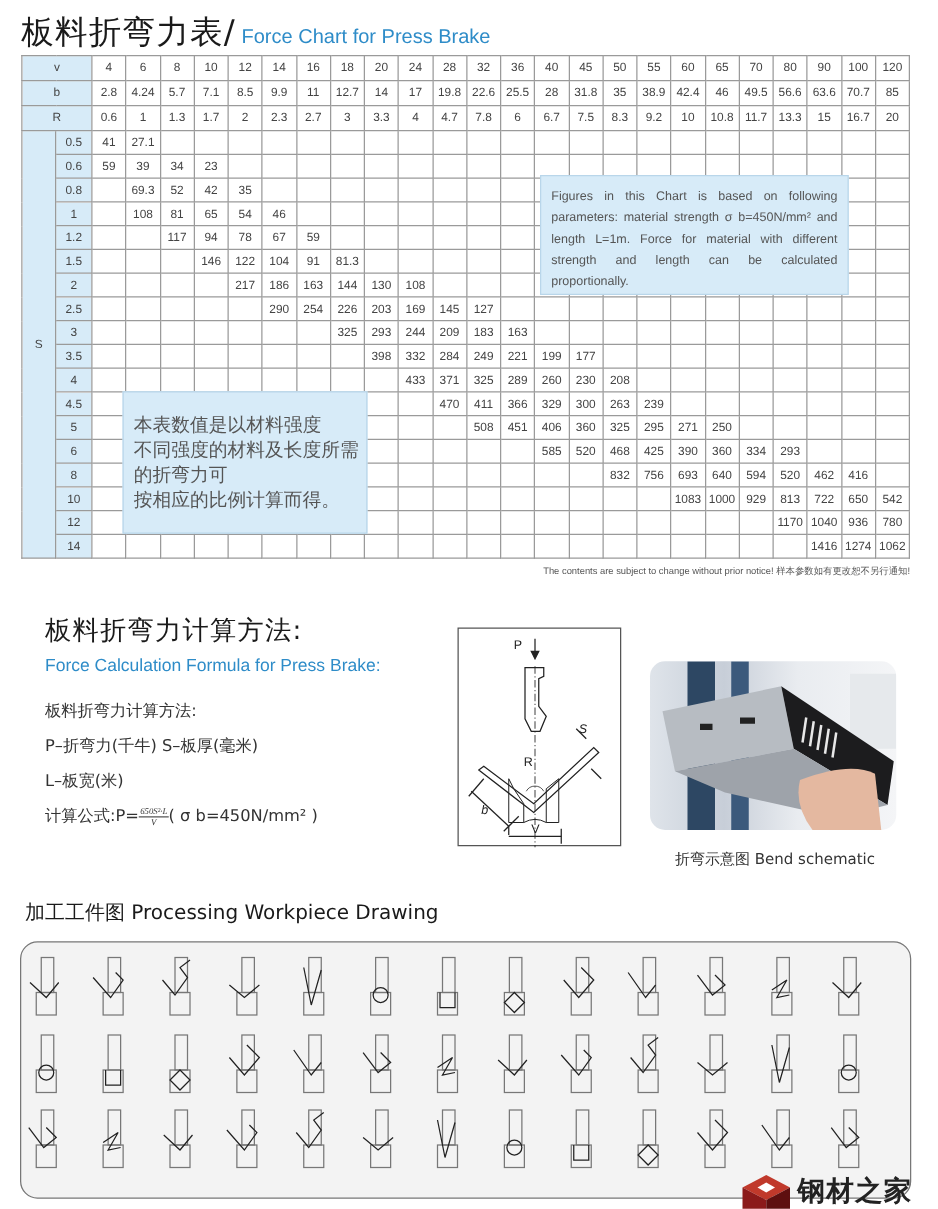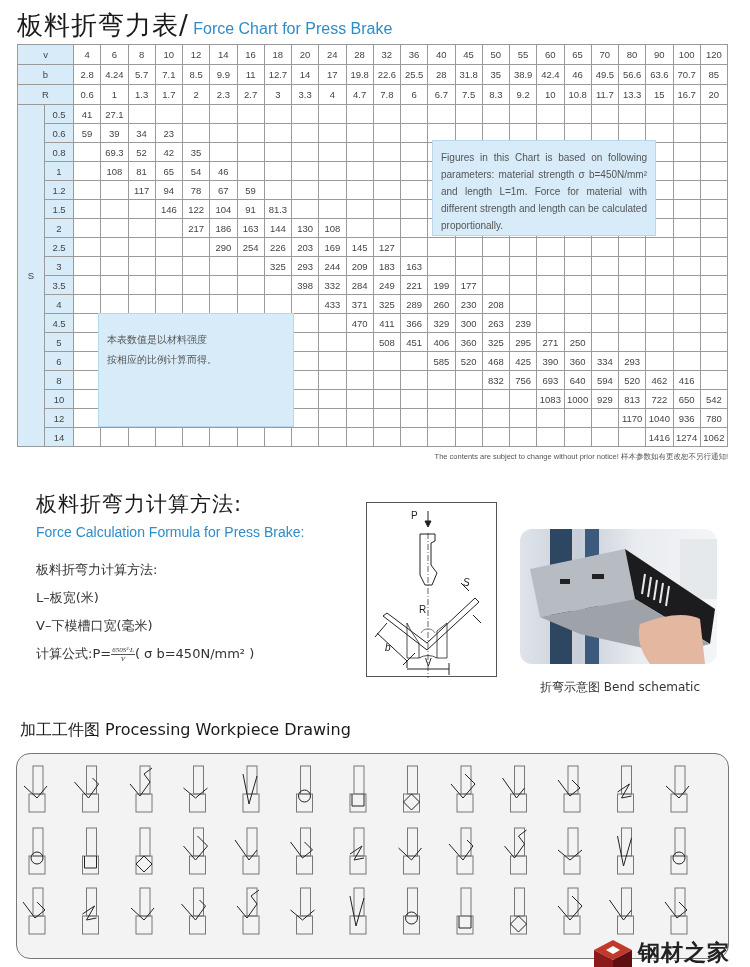--- a/index.html
+++ b/index.html
@@ -5,22 +5,22 @@
   * { box-sizing: border-box; margin: 0; padding: 0; }
   body { width: 750px; height: 967px; background: #ffffff; position: relative; overflow: hidden; font-family: "Liberation Sans", "DejaVu Sans", sans-serif; color: #333; }
   .title { position: absolute; left: 17px; top: 8px; font-size: 26px; color: #1a1a1a; font-family: "DejaVu Sans", sans-serif; letter-spacing: 1px; white-space: nowrap; }
   .title .en { font-size: 16px; color: #2e8cc8; letter-spacing: 0; font-family: Liberation Sans, sans-serif; }
   table.force { position: absolute; left: 17px; top: 44px; border-collapse: collapse; table-layout: fixed; width: 711px; }
   table.force td { border: 1px solid #9a9a9a; font-size: 9.5px; text-align: center; color: #444; padding: 0; white-space: nowrap; overflow: hidden; }
   table.force tr.hdr td { height: 20px; }
   table.force tr.srow td { height: 19px; }
   td.lbl { background: #d7ebf8; color: #555; }
   .notebox { position: absolute; background: #d7ebf8; border: 1px solid #b9d6ea; color: #555; }
-  .note-en { left: 432px; top: 140px; width: 224px; height: 96px; padding: 8px 8px; font-size: 10px; line-height: 17px; text-align: justify; text-align-last: left; }
-  .note-zh { left: 98px; top: 313px; width: 196px; height: 114px; padding: 16px 6px 0 8px; font-size: 10px; line-height: 20px; font-family: "DejaVu Sans", sans-serif; }
+  .note-en { left: 432px; top: 140px; width: 247px; height: 96px; padding: 8px 8px; font-size: 10px; line-height: 17px; text-align: justify; text-align-last: left; }
+  .note-zh { left: 98px; top: 313px; width: 196px; height: 114px; padding: 16px 6px 0 8px; font-size: 15px; line-height: 20px; font-family: "DejaVu Sans", sans-serif; }
   .disclaimer { position: absolute; right: 22px; top: 452px; font-size: 7.5px; color: #555; white-space: nowrap; }
   .sec2-title { position: absolute; left: 36px; top: 490px; font-size: 21px; color: #1a1a1a; font-family: "DejaVu Sans", sans-serif; letter-spacing: 1px; }
   .sec2-sub { position: absolute; left: 36px; top: 524px; font-size: 14px; color: #2e8cc8; white-space: nowrap; }
   .formula-lines { position: absolute; left: 36px; top: 560px; font-size: 13px; color: #333; font-family: "DejaVu Sans", sans-serif; }
   .formula-lines div { height: 28px; line-height: 20px; white-space: nowrap; }
   .frac { display: inline-block; vertical-align: middle; font-size: 7px; font-style: italic; font-family: "Liberation Serif", serif; text-align: center; line-height: 8px; }
   .frac .num { border-bottom: 1px solid #555; display: block; padding: 0 1px; font-family: Liberation Serif, serif; }
   .diagram { position: absolute; left: 366px; top: 502px; width: 131px; height: 175px; border: 1px solid #555; background: #fff; }
   .photo { position: absolute; left: 520px; top: 529px; width: 197px; height: 135px; border-radius: 12px; overflow: hidden; background: linear-gradient(90deg, #dfe4ea 0%, #c7ced8 30%, #e9ecf0 60%, #f4f5f7 100%); }
   .photo-caption { position: absolute; left: 540px; top: 679px; font-size: 12px; color: #333; white-space: nowrap; font-family: "DejaVu Sans", sans-serif; }
@@ -612,32 +612,33 @@
         <td>1274</td>
         <td>1062</td>
       </tr>
     </tbody>
 </table>
 
 <div class="notebox note-en">Figures in this Chart is based on following parameters: material strength σ b=450N/mm² and length L=1m. Force for material with different strength and length can be calculated proportionally.</div>
 
 <div class="notebox note-zh">
   <div>本表数值是以材料强度</div>
+  <div>不同强度的材料及长度所需的折弯力可</div>
   <div>按相应的比例计算而得。</div>
 </div>
 
 <div class="disclaimer">The contents are subject to change without prior notice! 样本参数如有更改恕不另行通知!</div>
 
 <div class="sec2-title">板料折弯力计算方法:</div>
 <div class="sec2-sub">Force Calculation Formula for Press Brake:</div>
 
 <div class="formula-lines">
   <div>板料折弯力计算方法:</div>
+  <div>P–折弯力(千牛)  S–板厚(毫米)</div>
   <div>L–板宽(米)</div>
-  <div>V–下模槽口宽(毫米)</div>
   <div>
     <span>计算公式:P=</span><span class="frac"><span class="num">650S²·L</span><span>V</span></span><span>( σ b=450N/mm² )</span>
   </div>
 </div>
 
 <div class="diagram">
   <svg width="131" height="175" viewBox="0 0 131 175">
     <g fill="none" stroke="#222" stroke-width="1">
       <line x1="61" y1="8" x2="61" y2="22"></line>
       <path d="M58,18 L61,24 L64,18 Z" fill="#222"></path>

